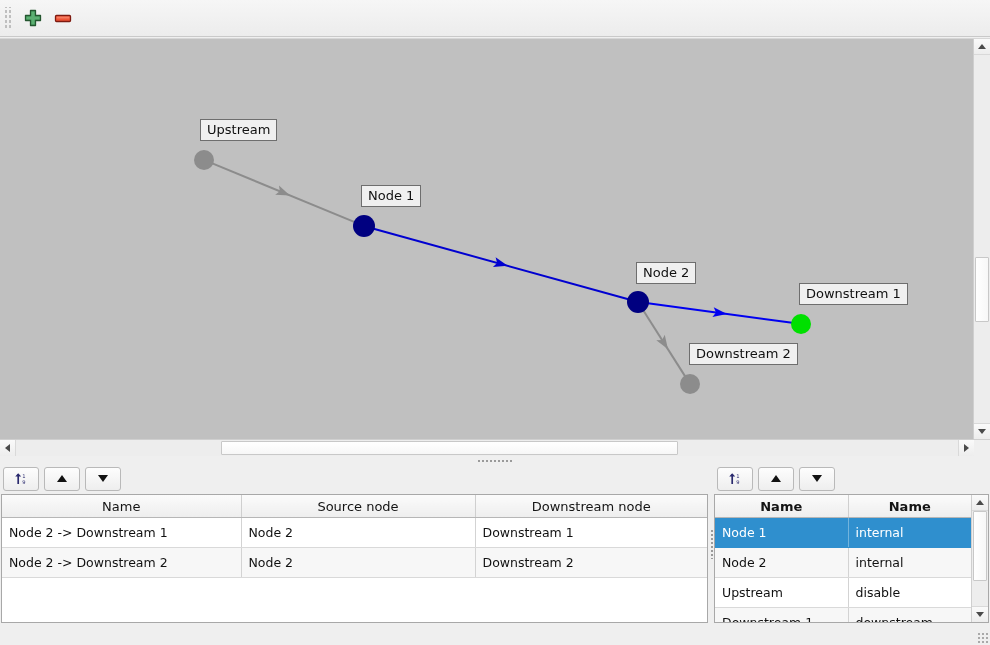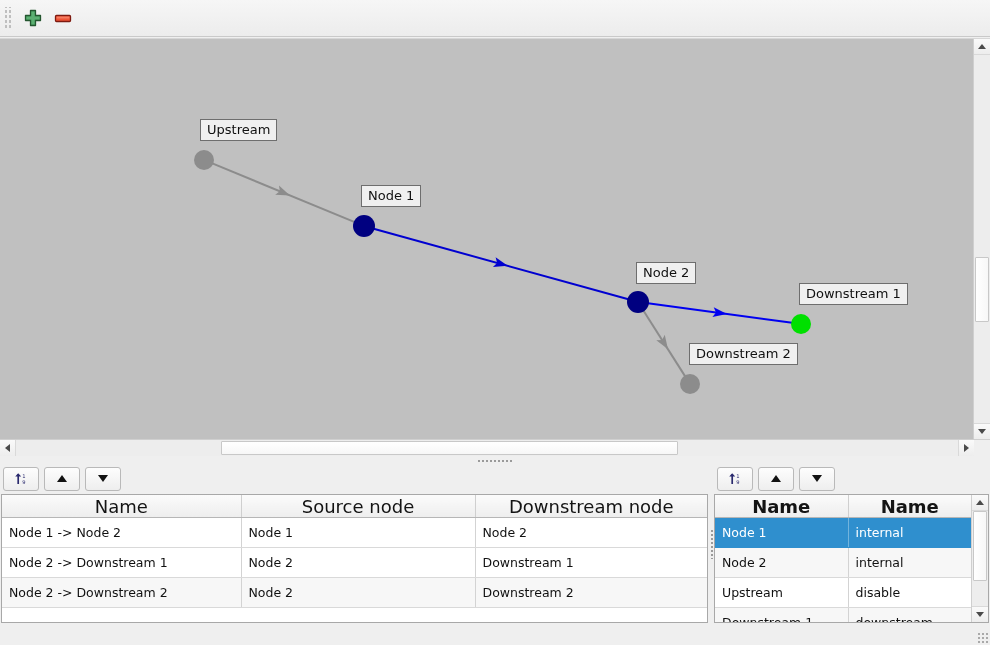--- a/index.html
+++ b/index.html
@@ -244,21 +244,21 @@
   table {
     border-collapse: collapse;
     width: 100%;
     table-layout: fixed;
   }
   thead th {
     background: linear-gradient(#fbfbfb,#eeeeee);
     border-right: 1px solid #cfcfcf;
     border-bottom: 1px solid #b6b6b6;
     font-weight: normal;
-    font-size: 18px;
+    font-size: 13px;
     height: 22px;
     color: #141414;
     text-align: center;
     padding: 0;
   }
   thead th:last-child { border-right: none; }
   .pane.right thead th { font-weight: bold; }
   tbody td {
     border-right: 1px solid #d3d3d3;
     border-bottom: 1px solid #d9d9d9;
@@ -402,25 +402,20 @@
                 <col>
               </colgroup>
             <thead>
               <tr>
                 <th>Name</th>
                 <th>Source node</th>
                 <th>Downstream node</th>
               </tr>
             </thead>
             <tbody id="edges-body">
-                <tr class="odd">
-                  <td>Node 1 -&gt; Node 2</td>
-                  <td>Node 1</td>
-                  <td>Node 2</td>
-                </tr>
                 <tr class="odd">
                   <td>Node 2 -&gt; Downstream 1</td>
                   <td>Node 2</td>
                   <td>Downstream 1</td>
                 </tr>
                 <tr class="even">
                   <td>Node 2 -&gt; Downstream 2</td>
                   <td>Node 2</td>
                   <td>Downstream 2</td>
                 </tr>

